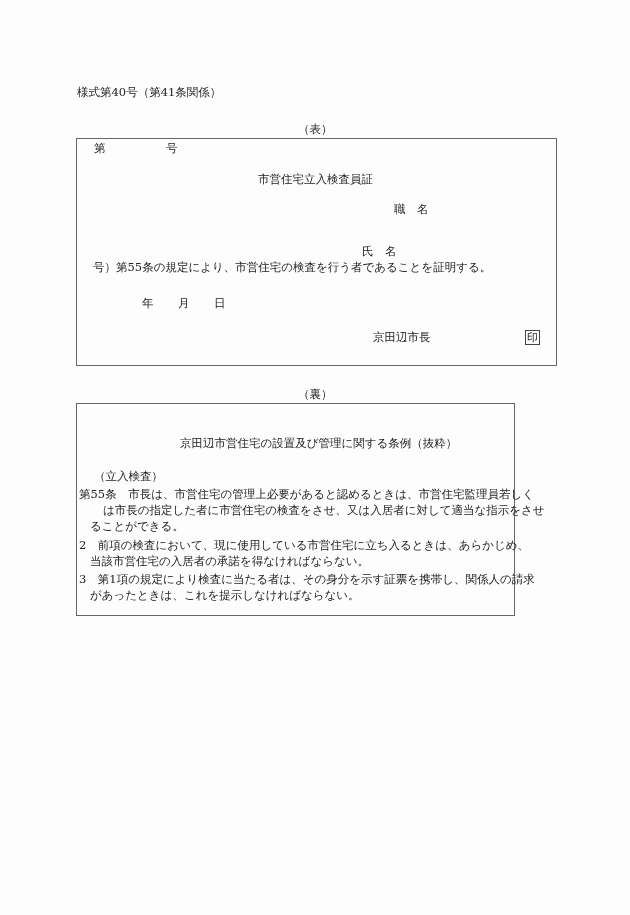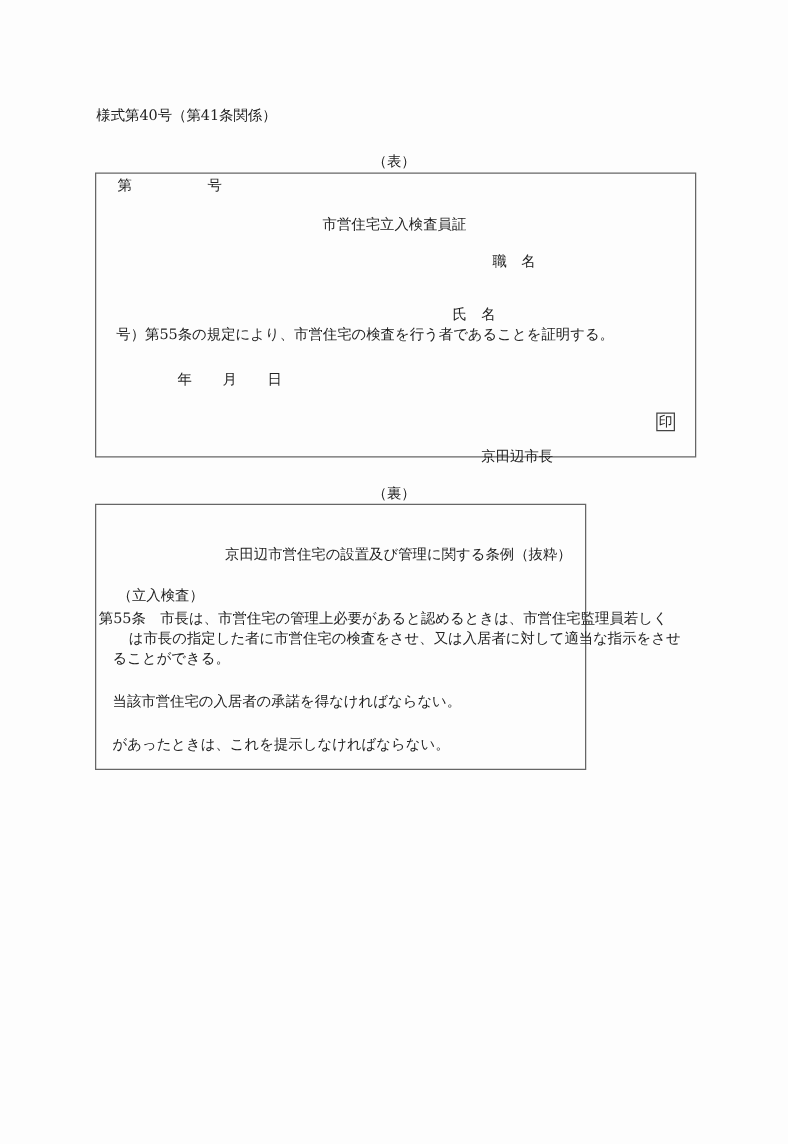--- a/index.html
+++ b/index.html
@@ -24,26 +24,28 @@
 <div class="box" style="left:76px;top:138px;width:481px;height:228px;">
   <div class="abs" style="left:17px;top:2px;">第</div>
   <div class="abs" style="left:89px;top:2px;">号</div>
   <div class="abs" style="left:181px;top:33px;">市営住宅立入検査員証</div>
   <div class="abs" style="left:285px;top:63px;padding-left:32px;">職　名</div>
   <div class="abs" style="left:285px;top:78px;margin-top:27px;">氏　名</div>
   <div class="para" style="left:0px;top:120px;margin-left:16px;">号）第55条の規定により、市営住宅の検査を行う者であることを証明する。</div>
   <div class="abs" style="left:65px;top:157px;">年</div>
   <div class="abs" style="left:101px;top:157px;">月</div>
   <div class="abs" style="left:137px;top:157px;">日</div>
-  <div class="abs" style="left:308px;top:191px;margin-top:28px;">京田辺市長</div>
+  <div class="abs" style="left:296px;top:191px;">京田辺市長</div>
   <div class="abs" style="left:448px;top:191px;"><span class="seal">印</span></div>
 </div>
 
 <div class="abs" style="left:298px;top:387px;">（裏）</div>
-<div class="box" style="left:76px;top:403px;width:393px;height:213px;">
+<div class="box" style="left:76px;top:403px;width:439px;height:213px;">
   <div class="abs" style="left:103px;top:32px;">京田辺市営住宅の設置及び管理に関する条例（抜粋）</div>
   <div class="abs" style="left:17px;top:65px;font-family:Liberation Mono, monospace;">（立入検査）</div>
   <div class="para" style="left:2px;top:82px;">第55条　市長は、市営住宅の管理上必要があると認めるときは、市営住宅監理員若しく</div>
   <div class="para" style="left:26px;top:98px;">は市長の指定した者に市営住宅の検査をさせ、又は入居者に対して適当な指示をさせ</div>
   <div class="para" style="left:13px;top:114px;">ることができる。</div>
+  <div class="para" style="left:2px;top:133px;">2　前項の検査において、現に使用している市営住宅に立ち入るときは、あらかじめ、</div>
   <div class="para" style="left:13px;top:149px;">当該市営住宅の入居者の承諾を得なければならない。</div>
+  <div class="para" style="left:2px;top:167px;">3　第1項の規定により検査に当たる者は、その身分を示す証票を携帯し、関係人の請求</div>
   <div class="para" style="left:13px;top:183px;">があったときは、これを提示しなければならない。</div>
 </div>
 
 </body></html>

